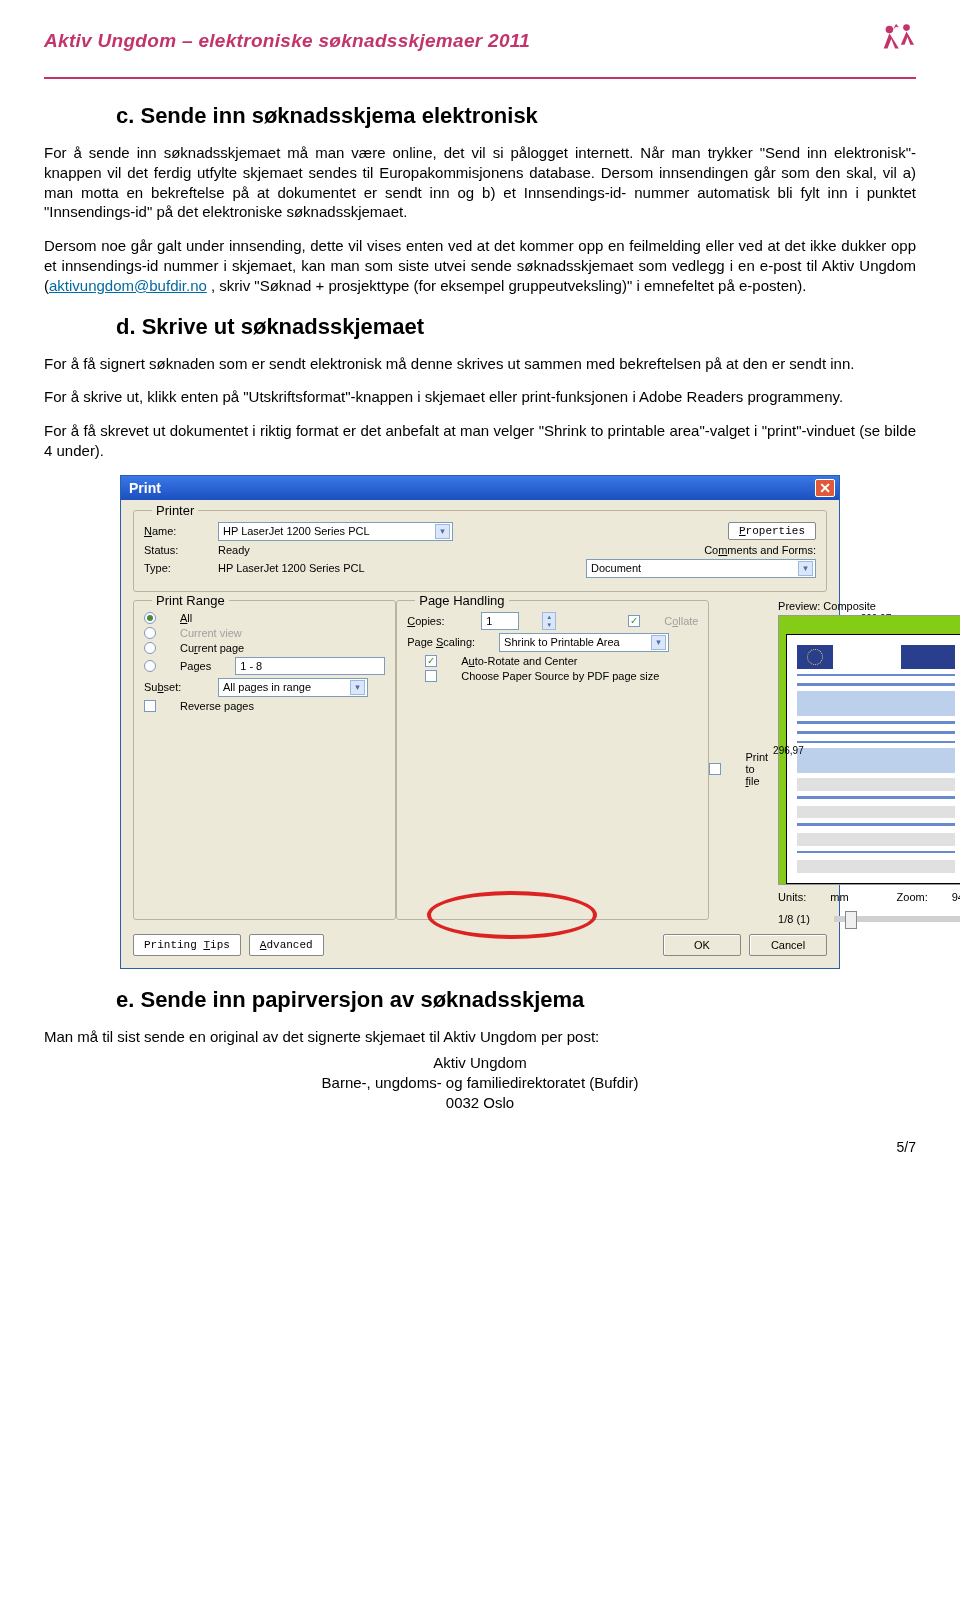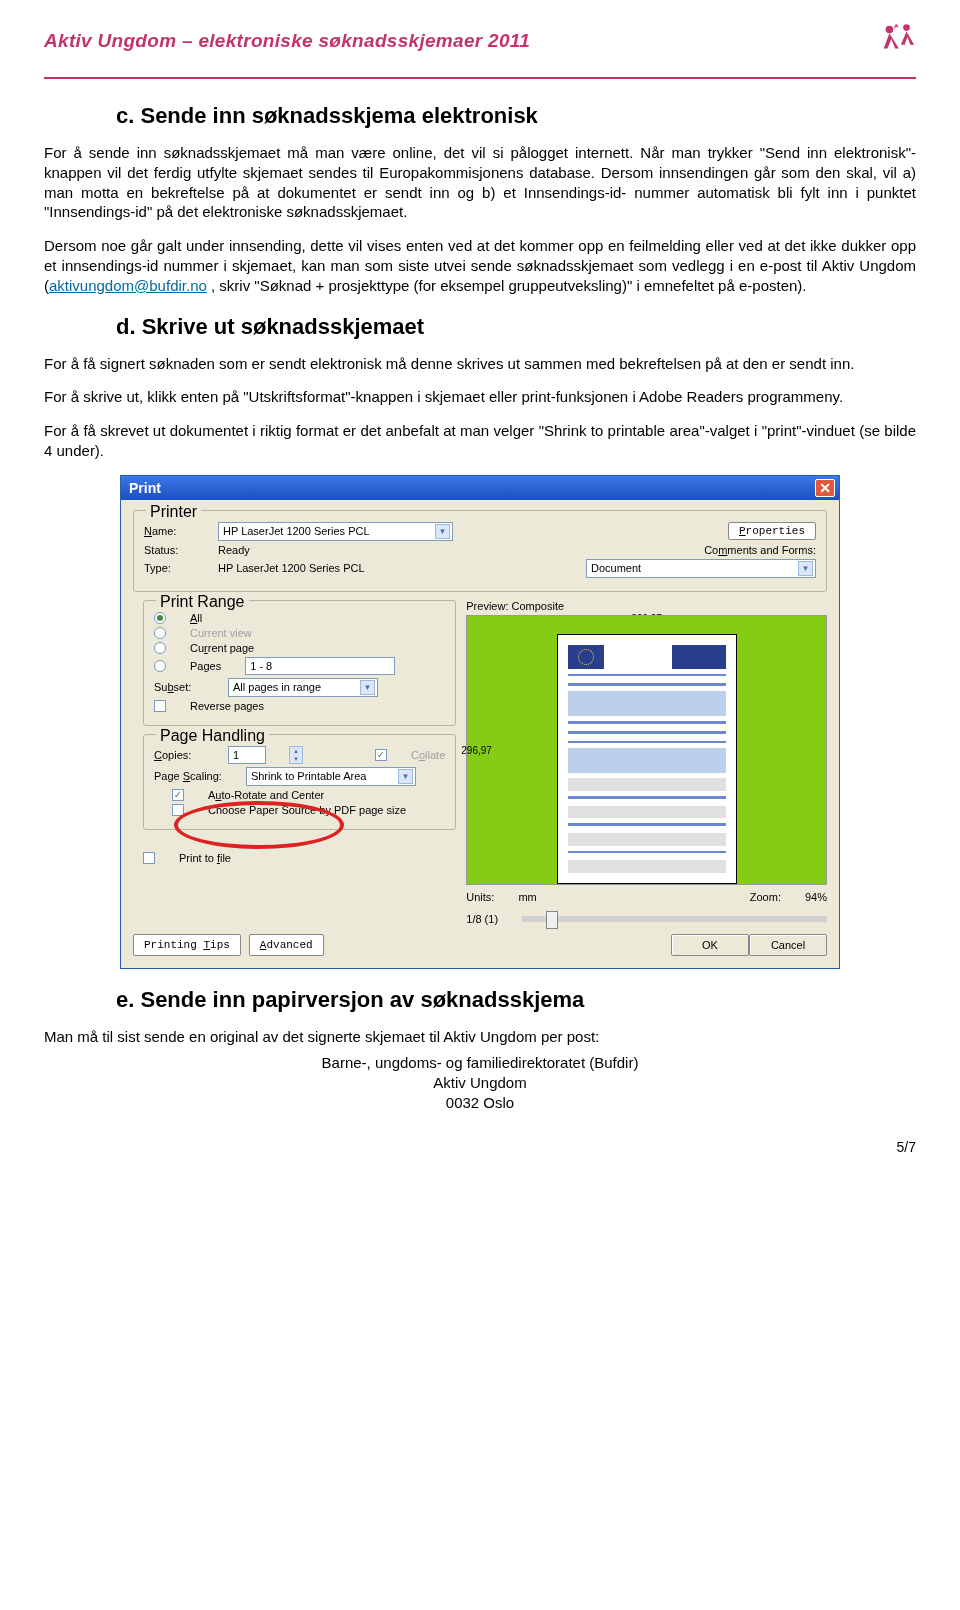--- a/index.html
+++ b/index.html
@@ -80,24 +80,24 @@
   .dlg-body { padding: 10px 12px 12px 12px; }
   .grp {
     border: 1px solid #b8b4a0;
     border-radius: 3px;
     padding: 8px 10px 10px 10px;
     margin-bottom: 8px;
     position: relative;
   }
   .grp-title {
     position: absolute;
-    top: -8px; left: 12px;
+    top: -8px; left: 18px;
     background: #ece9d8;
     padding: 0 4px;
-    font-size: 16px;
+    font-size: 13px;
   }
   .row { display: flex; align-items: center; gap: 24px; margin: 3px 0; }
   .lbl { min-width: 50px; }
   .lbl u { text-decoration: underline; }
   .combo {
     flex: 1;
     background: #fff;
     border: 1px solid #7f9db9;
     height: 19px;
     display: flex;
@@ -127,21 +127,21 @@
   }
   .wbtn {
     background: #fff;
     border: 1px solid #888;
     border-radius: 2px;
     padding: 2px 10px;
     font-size: 11px;
     font-family: Liberation Mono, monospace;
   }
   .columns { display: flex; gap: 10px; }
-  .left-col { flex: 0 0 310px; display: flex; flex-direction: column; margin-left: 10px; }
+  .left-col { flex: 0 0 310px; display: flex; flex-direction: row; }
   .right-col { flex: 1; }
   .disabled { color: #a0a0a0; }
   .radio, .check {
     width: 12px; height: 12px;
     border: 1px solid #7a98c4;
     background: #fff;
     display: inline-flex;
     align-items: center;
     justify-content: center;
     flex-shrink: 0;
@@ -213,21 +213,21 @@
     top: -5px;
     width: 10px; height: 16px;
     background: #f0f0f0;
     border: 1px solid #888;
   }
   .footer-btns {
     display: flex;
     justify-content: space-between;
     padding-top: 6px;
   }
-  .footer-btns .rbtns { display: flex; }
+  .footer-btns .rbtns { display: flex; gap: 8px; }
 </style>
 </head>
 <body>
 
 <div class="header-row">
   <div class="header-title">Aktiv Ungdom – elektroniske søknadsskjemaer 2011</div>
   <div class="header-icon">
     <svg viewBox="0 0 40 40">
       <circle cx="12" cy="10" r="4" fill="#c3346c"></circle>
       <path d="M12 14 L6 30 L10 30 L14 20 L18 30 L22 30 Z" fill="#c3346c"></path>
@@ -406,18 +406,18 @@
         <button class="btn">OK</button>
         <button class="btn">Cancel</button>
       </div>
     </div>
   </div>
 </div>
 
 <h2 class="section">e. Sende inn papirversjon av søknadsskjema</h2>
 <p class="body" style="text-align:left;margin-bottom:2px">Man må til sist sende en original av det signerte skjemaet til Aktiv Ungdom per post:</p>
 <div class="address">
+  <div>Aktiv Ungdom</div>
   <div>Barne-, ungdoms- og familiedirektoratet (Bufdir)</div>
-  <div>Aktiv Ungdom</div>
   <div>0032 Oslo</div>
 </div>
 
 <div class="page-num">5/7</div>
 
 </body></html>

